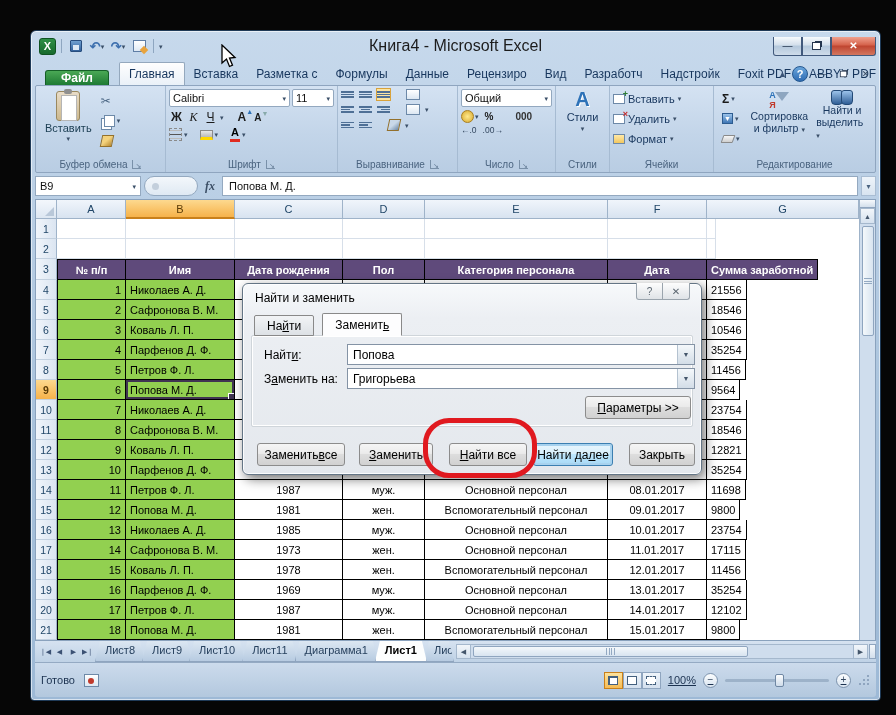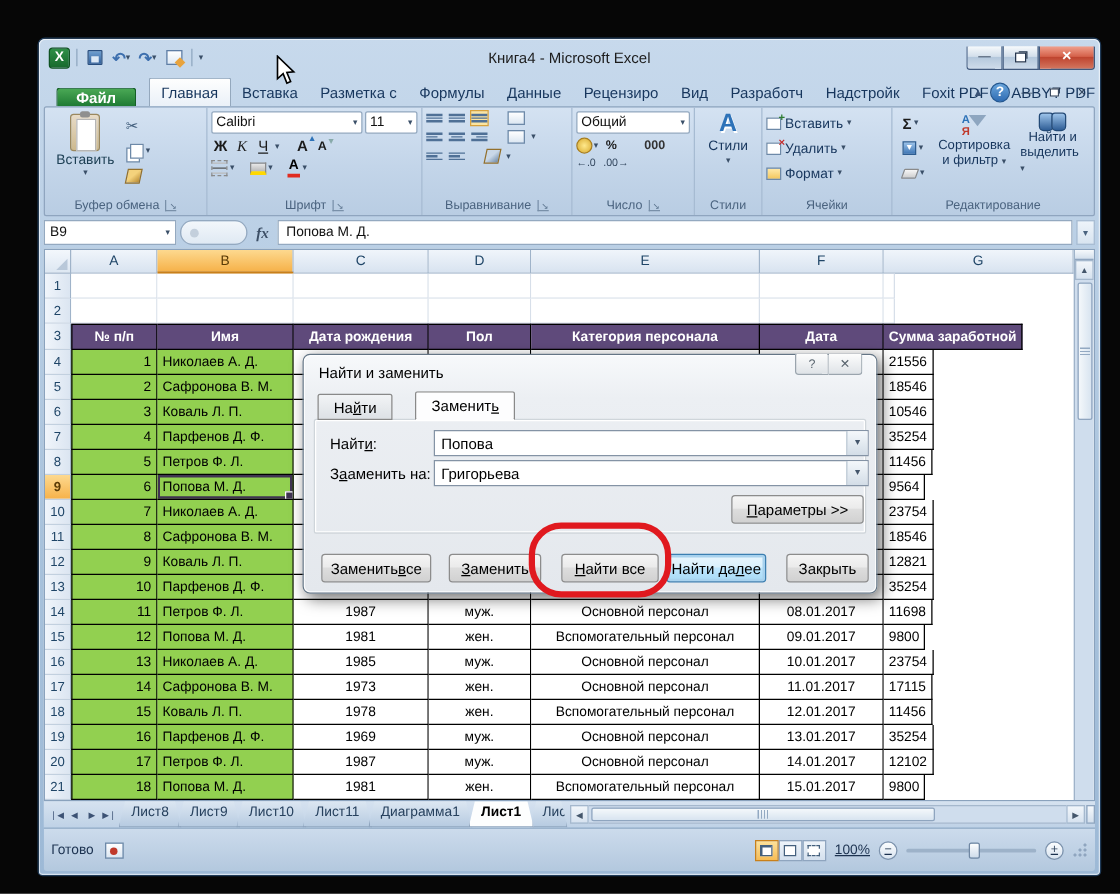--- a/index.html
+++ b/index.html
@@ -19,21 +19,21 @@
 .qsep{width:1px;height:14px;background:#8ea6c0;margin:0 2px;}
 .xlogo{width:17px;height:17px;background:linear-gradient(#2f8f47,#176a2d);border:1px solid #0f5322;border-radius:3px;color:#fff;font-size:11px;font-weight:bold;display:flex;align-items:center;justify-content:center;}
 .qbtn{width:18px;height:17px;display:flex;align-items:center;justify-content:center;border-radius:2px;}
 .i-floppy{width:12px;height:12px;background:linear-gradient(#6f9fd0,#33619b);border:1px solid #274d7e;border-radius:1px;position:relative;}
 .i-floppy::after{content:"";position:absolute;left:2px;bottom:1px;width:6px;height:5px;background:#dce8f5;}
 .i-undo,.i-redo{font-size:13px;color:#3d6fae;font-weight:bold;line-height:1;}
 .i-gridpen{width:13px;height:12px;border:1px solid #5f7ea5;background:
  linear-gradient(#fff,#dfe9f4);position:relative;}
 .i-gridpen::after{content:"";position:absolute;right:-2px;bottom:-2px;width:6px;height:6px;background:#e8a33d;transform:rotate(45deg);}
 .dd{font-size:7px;color:#3a4f68;line-height:1;}
-.title{position:absolute;left:0;right:0;text-align:center;font-size:12px;color:#1c1c1c;}
+.title{position:absolute;left:0;right:0;text-align:center;font-size:16px;color:#1c1c1c;}
 .winbtns{margin-left:auto;display:flex;z-index:2;}
 .wbtn{width:29px;height:19px;border:1px solid #41597c;border-top:none;background:linear-gradient(#f7fafc,#d3dfeb 45%,#b4c8dc 50%,#cfdcea);display:flex;align-items:center;justify-content:center;color:#25364e;font-size:10px;line-height:1;}
 .wbtn.min{border-radius:0 0 0 3px;}
 .wbtn.close{width:45px;background:linear-gradient(#f0a18e,#d5624b 45%,#bf4530 50%,#d3765f);color:#fff;border-radius:0 0 3px 0;font-weight:bold;}
 .restore-glyph{width:9px;height:8px;border:1px solid #25364e;background:#fff;box-shadow:2px -2px 0 -1px #25364e;}
 
 
 .tabrow{height:24px;display:flex;align-items:flex-end;padding-left:10px;position:relative;flex:none;}
 .rtab{padding:4px 9px 4px;font-size:12px;color:#17365d;white-space:nowrap;}
 .rtab.file{background:linear-gradient(#4aa855,#1e7a33);color:#fff;border:1px solid #155f27;border-bottom:none;border-radius:3px 3px 0 0;padding:0 15px;font-weight:bold;}
@@ -178,21 +178,21 @@
 
 #dlg{position:absolute;left:242px;top:283px;width:460px;height:192px;z-index:10;
  background:linear-gradient(#f7f9fb,#eceff3 18%,#e4e8ed);
  border:1px solid #647585;border-radius:6px;
  box-shadow:3px 4px 12px rgba(0,0,0,.55), inset 0 0 0 1px rgba(255,255,255,.85);font-size:12px;color:#000;}
 .dlg-title{position:absolute;left:12px;top:7px;}
 .dlg-sys{position:absolute;right:11px;top:-1px;display:flex;}
 .dlg-sysbtn{width:27px;height:17px;border:1px solid #9aa4ad;border-top:none;background:linear-gradient(#fdfdfd,#dfe3e7);color:#5b6670;font-size:10px;display:flex;align-items:center;justify-content:center;}
 .dlg-sysbtn.l{border-radius:0 0 0 3px;} .dlg-sysbtn.r{border-radius:0 0 3px 0;border-left:none;}
 .dlg-tabs{position:absolute;left:11px;top:31px;display:flex;z-index:3;}
-.dtab{height:21px;padding:0 12px;display:flex;align-items:center;border:1px solid #898989;background:linear-gradient(#f2f4f6,#dde1e5);margin-right:18px;border-radius:2px 2px 0 0;}
+.dtab{height:21px;padding:0 12px;display:flex;align-items:center;border:1px solid #898989;background:linear-gradient(#f2f4f6,#dde1e5);margin-right:8px;border-radius:2px 2px 0 0;}
 .dtab.active{background:#fdfdfe;height:23px;margin-top:-2px;border-bottom:1px solid #fdfdfe;}
 .dlg-frame{position:absolute;left:8px;right:8px;top:51px;height:92px;border:1px solid #cfd5da;box-shadow:inset 0 0 0 1px #fff;border-radius:2px;}
 .dlabel{position:absolute;left:21px;}
 .combo{position:absolute;left:104px;width:348px;height:21px;background:#fff;border:1px solid #8493a5;display:flex;align-items:center;padding-left:5px;}
 .combo-arrow{margin-left:auto;width:17px;align-self:stretch;border-left:1px solid #b4c2d0;background:linear-gradient(#f4f8fb,#d3dde7);display:flex;align-items:center;justify-content:center;font-size:7px;color:#44566b;}
 .dbtn{position:absolute;height:23px;border:1px solid #8c8c8c;border-radius:3px;
  background:linear-gradient(#f5f5f5,#ebebeb 45%,#dddddd 50%,#d1d1d1);
  display:flex;align-items:center;justify-content:center;font-size:12px;}
 .dbtn.focused{border-color:#3c7fb1;box-shadow:inset 0 0 0 2px #a8d2ee;background:linear-gradient(#eaf6fd,#d9f0fc 45%,#bee6fd 50%,#a7d9f5);}
 .ukey{text-decoration:underline;}
@@ -800,21 +800,21 @@
         <span class="ukey">й</span>
         <span>ти</span>
       </div>
       <div class="dtab active">
         <span>Заменит</span>
         <span class="ukey">ь</span>
       </div>
     </div>
   <div class="dlg-frame"></div>
   <span class="dlabel" id="findLabel" style="top:64px"><span>Найт</span><span class="ukey">и</span><span>:</span></span>
-  <span class="dlabel" id="replLabel" style="top:88px"><span>З</span><span class="ukey">а</span><span>аменить на:</span></span>
+  <span class="dlabel" id="replLabel" style="top:88px"><span>З</span><span class="ukey">а</span><span>менить на:</span></span>
   <div class="combo" style="top:84px">
     <span>Григорьева</span>
     <span class="combo-arrow">▼</span>
   </div>
   <div class="combo" style="top:60px">
     <span>Попова</span>
     <span class="combo-arrow">▼</span>
   </div>
   <div class="dbtn" id="optionsBtn" style="top:112px;right:10px;width:106px">
       <span class="ukey">П</span>

